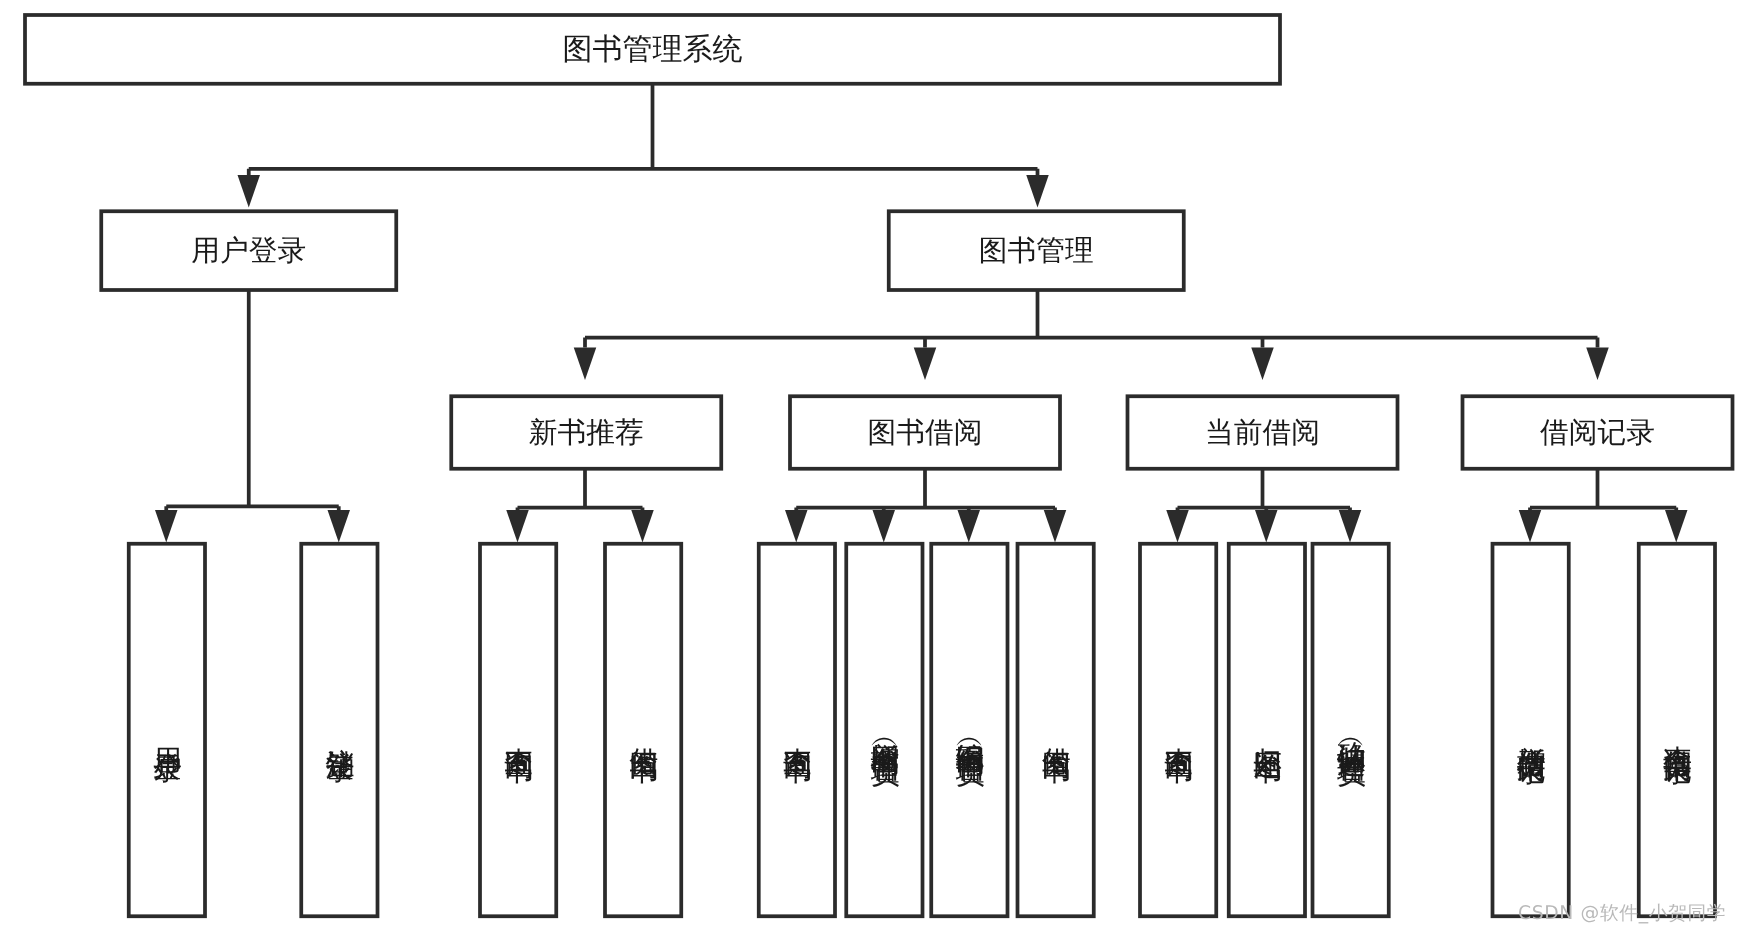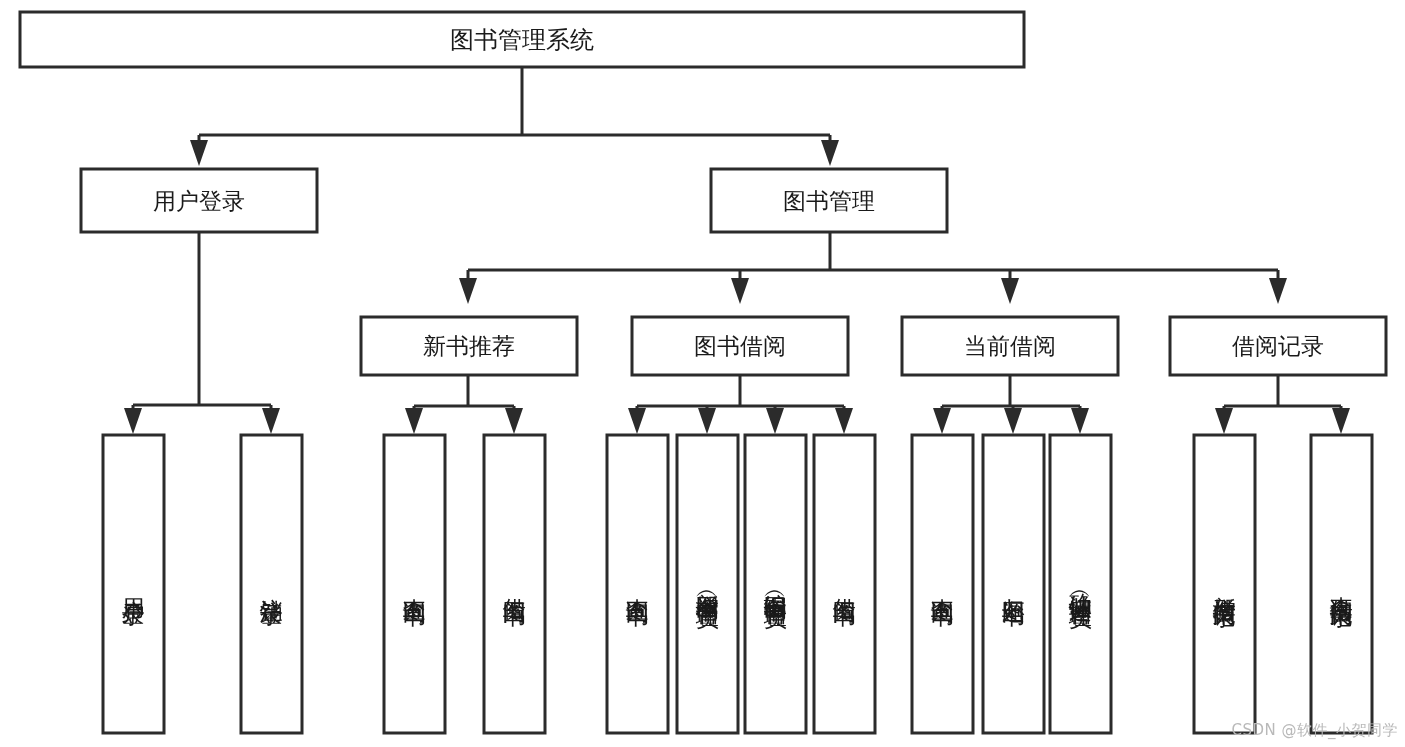--- a/index.html
+++ b/index.html
@@ -12,21 +12,21 @@
   .arrowhead{fill:#2b2b2b;stroke:none;}
   .htext{font-family:"DejaVu Sans","Liberation Sans",sans-serif;
          font-size:23px;fill:#1a1a1a;text-anchor:middle;dominant-baseline:middle;}
   .toptext{font-size:24px;}
   .vwrap{position:absolute;display:flex;align-items:center;justify-content:center;
          pointer-events:none;}
   .vtext{writing-mode:vertical-rl;text-orientation:upright;
          font-family:"DejaVu Sans","Liberation Sans",sans-serif;
          font-size:23px;line-height:1.06;color:#1a1a1a;letter-spacing:2px;
          white-space:nowrap;}
-  #watermark{position:absolute;right:7px;bottom:7px;font-size:15px;color:#b9b9b9;
+  #watermark{position:absolute;right:24px;bottom:7px;font-size:15px;color:#b9b9b9;
              font-family:"DejaVu Sans","Liberation Sans",sans-serif;letter-spacing:.5px;}
 </style>
 </head>
 <body>
 
 <div id="stage">
 
   <svg id="diagram" viewBox="0 0 1405 747">
     <defs>
       <g id="ah">

